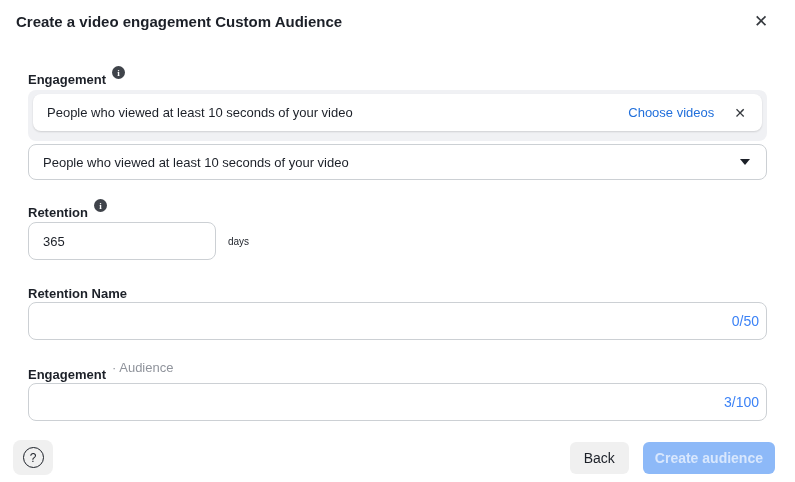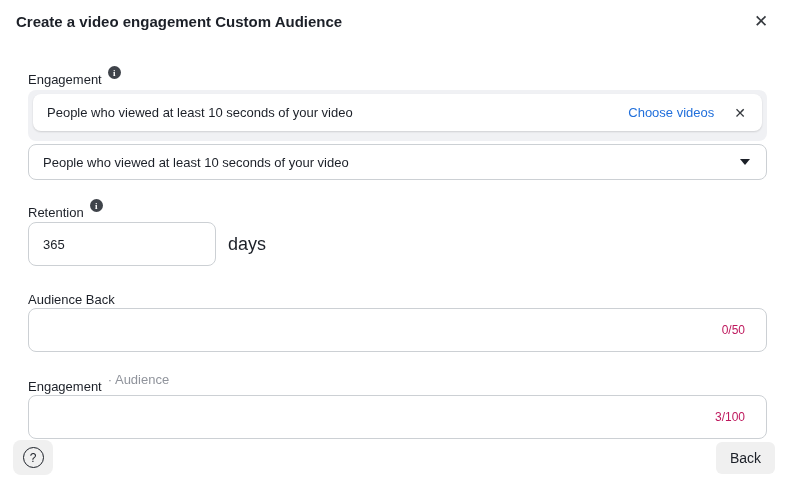--- a/index.html
+++ b/index.html
@@ -18,21 +18,21 @@
   .close-btn {
     position:absolute; right:22px; top:10px;
     width:24px; height:24px; border:none; background:transparent;
     font-size:17px; line-height:24px; color:#35393e; cursor:pointer;
     text-align:center; padding:0;
   }
 
   .content { position:absolute; left:28px; right:28px; top:65px; }
 
   .label-row { display:flex; align-items:center; gap:6px; height:15px; }
-  .field-label { font-size:13px; font-weight:400; color:#1c2028;margin-top:14px; }
+  .field-label { font-size:13px; font-weight:700; color:#1c2028;margin-top:14px; }
   .optional { font-size:13px; font-weight:400; color:#90949c; }
   .info-icon {
     display:inline-flex; align-items:center; justify-content:center;
     width:13px; height:13px; border-radius:50%;
     background:#3f434a; color:#ffffff;
     font-size:9px; font-weight:700; font-family:"Liberation Serif", serif;
     cursor:pointer;
   }
 
   .selected-container {
@@ -67,32 +67,32 @@
     width:0; height:0;
     border-left:5px solid transparent; border-right:5px solid transparent;
     border-top:6px solid #1c2028;
   }
 
   .section-gap-18 { margin-top:18px;align-items:center; }
   .section-gap-19 { margin-top:19px; }
   .section-gap-20 { margin-top:20px; }
 
   .text-input {
-    height:44px; border:1px solid #ccd0d4; border-radius:8px;
+    height:38px; border:1px solid #ccd0d4; border-radius:8px;
     font-size:13px; color:#1c2028; font-family:inherit;
     padding:0 14px; background:#fff; outline:none; width:100%;
   }
   .retention-row { display:flex; align-items:center; margin-top:9px; }
   .retention-row .text-input { width:188px; }
-  .days-label { margin-left:12px; font-size:18px; color:#1c2028; }
+  .days-label { margin-left:12px; font-size:10px; color:#1c2028; }
 
   .input-wrap { position:relative; margin-top:8px; }
   .counter {
-    position:absolute; right:22px; top:50%; transform:translateY(-50%);
-    font-size:12px; color:#be185d; pointer-events:none;
+    position:absolute; right:8px; top:50%; transform:translateY(-50%);
+    font-size:14px; color:#3b82f6; pointer-events:none;
   }
   .input-wrap .text-input { padding-right:56px; }
 
   .footer {
     position:absolute; left:13px; right:20px; bottom:7px; height:35px;
     display:flex; align-items:center; justify-content:space-between;
   }
   .help-btn {
     width:40px; height:35px; border:none; border-radius:8px;
     background:#f0f0f0; cursor:pointer;
@@ -150,21 +150,21 @@
     <div class="label-row section-gap-18">
       <span class="field-label">Retention</span>
       <span class="info-icon">i</span>
     </div>
     <div class="retention-row">
       <input class="text-input" type="text" value="365" style="">
       <span class="days-label">days</span>
     </div>
 
     <div class="label-row section-gap-19">
-      <span class="field-label">Audience Back</span>
+      <span class="field-label">Retention Name</span>
     </div>
     <div class="input-wrap">
       <input class="text-input" type="text" value="" style="">
       <span class="counter">0/50</span>
     </div>
 
     <div class="label-row section-gap-20">
       <span class="field-label">Engagement</span>
       <span class="optional">· Audience</span>
     </div>
@@ -174,16 +174,17 @@
     </div>
 
   </div>
 
   <div class="footer">
     <button class="help-btn">
       <span class="qmark-circle">?</span>
     </button>
     <div class="footer-actions">
       <button class="btn btn-back">Back</button>
+      <button class="btn btn-create">Create audience</button>
     </div>
   </div>
 
 </div>
 
 </body></html>

